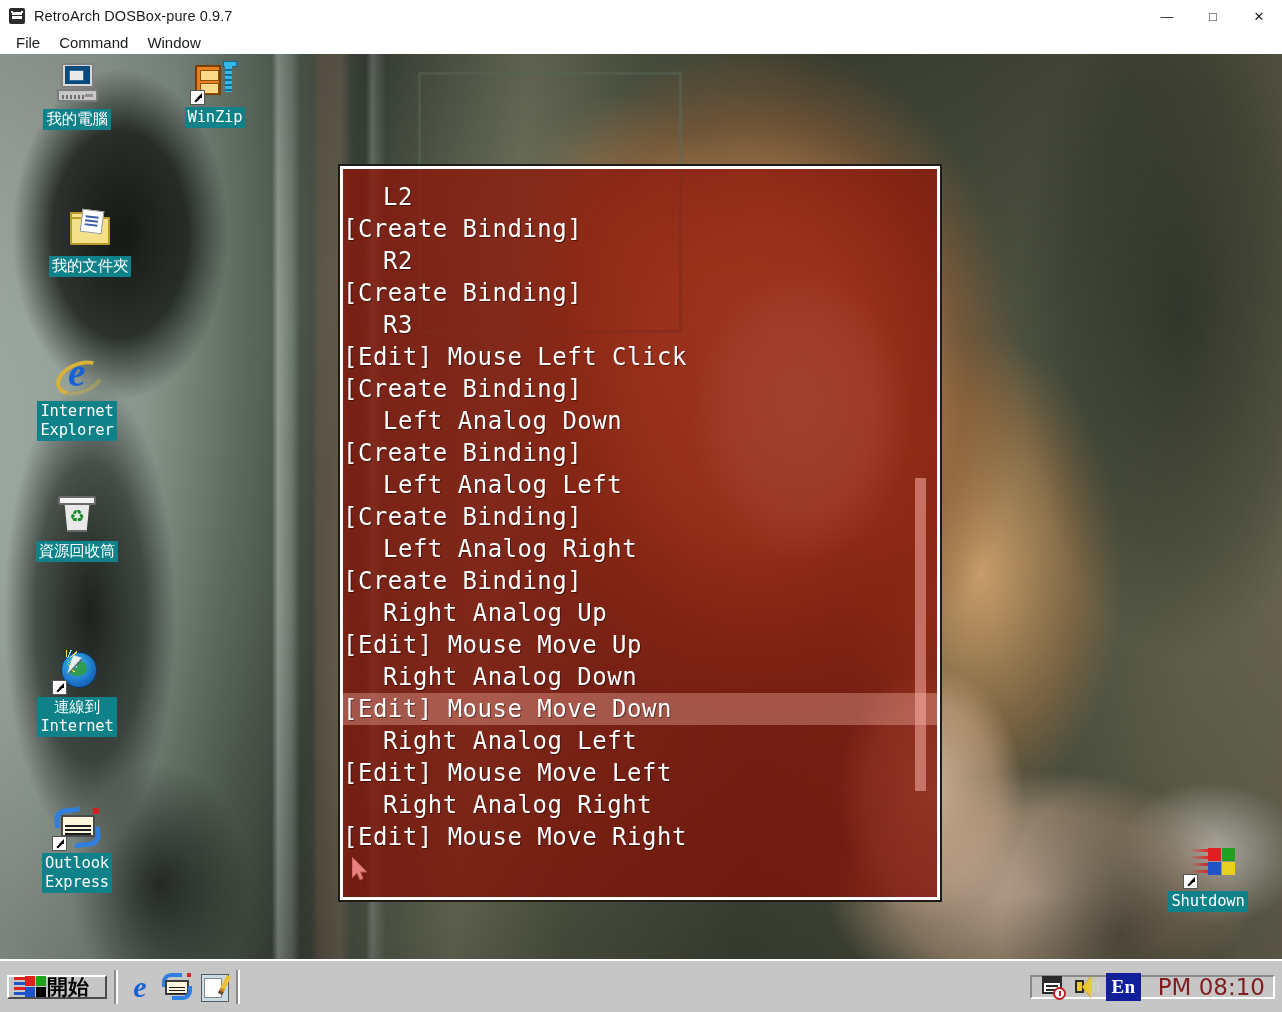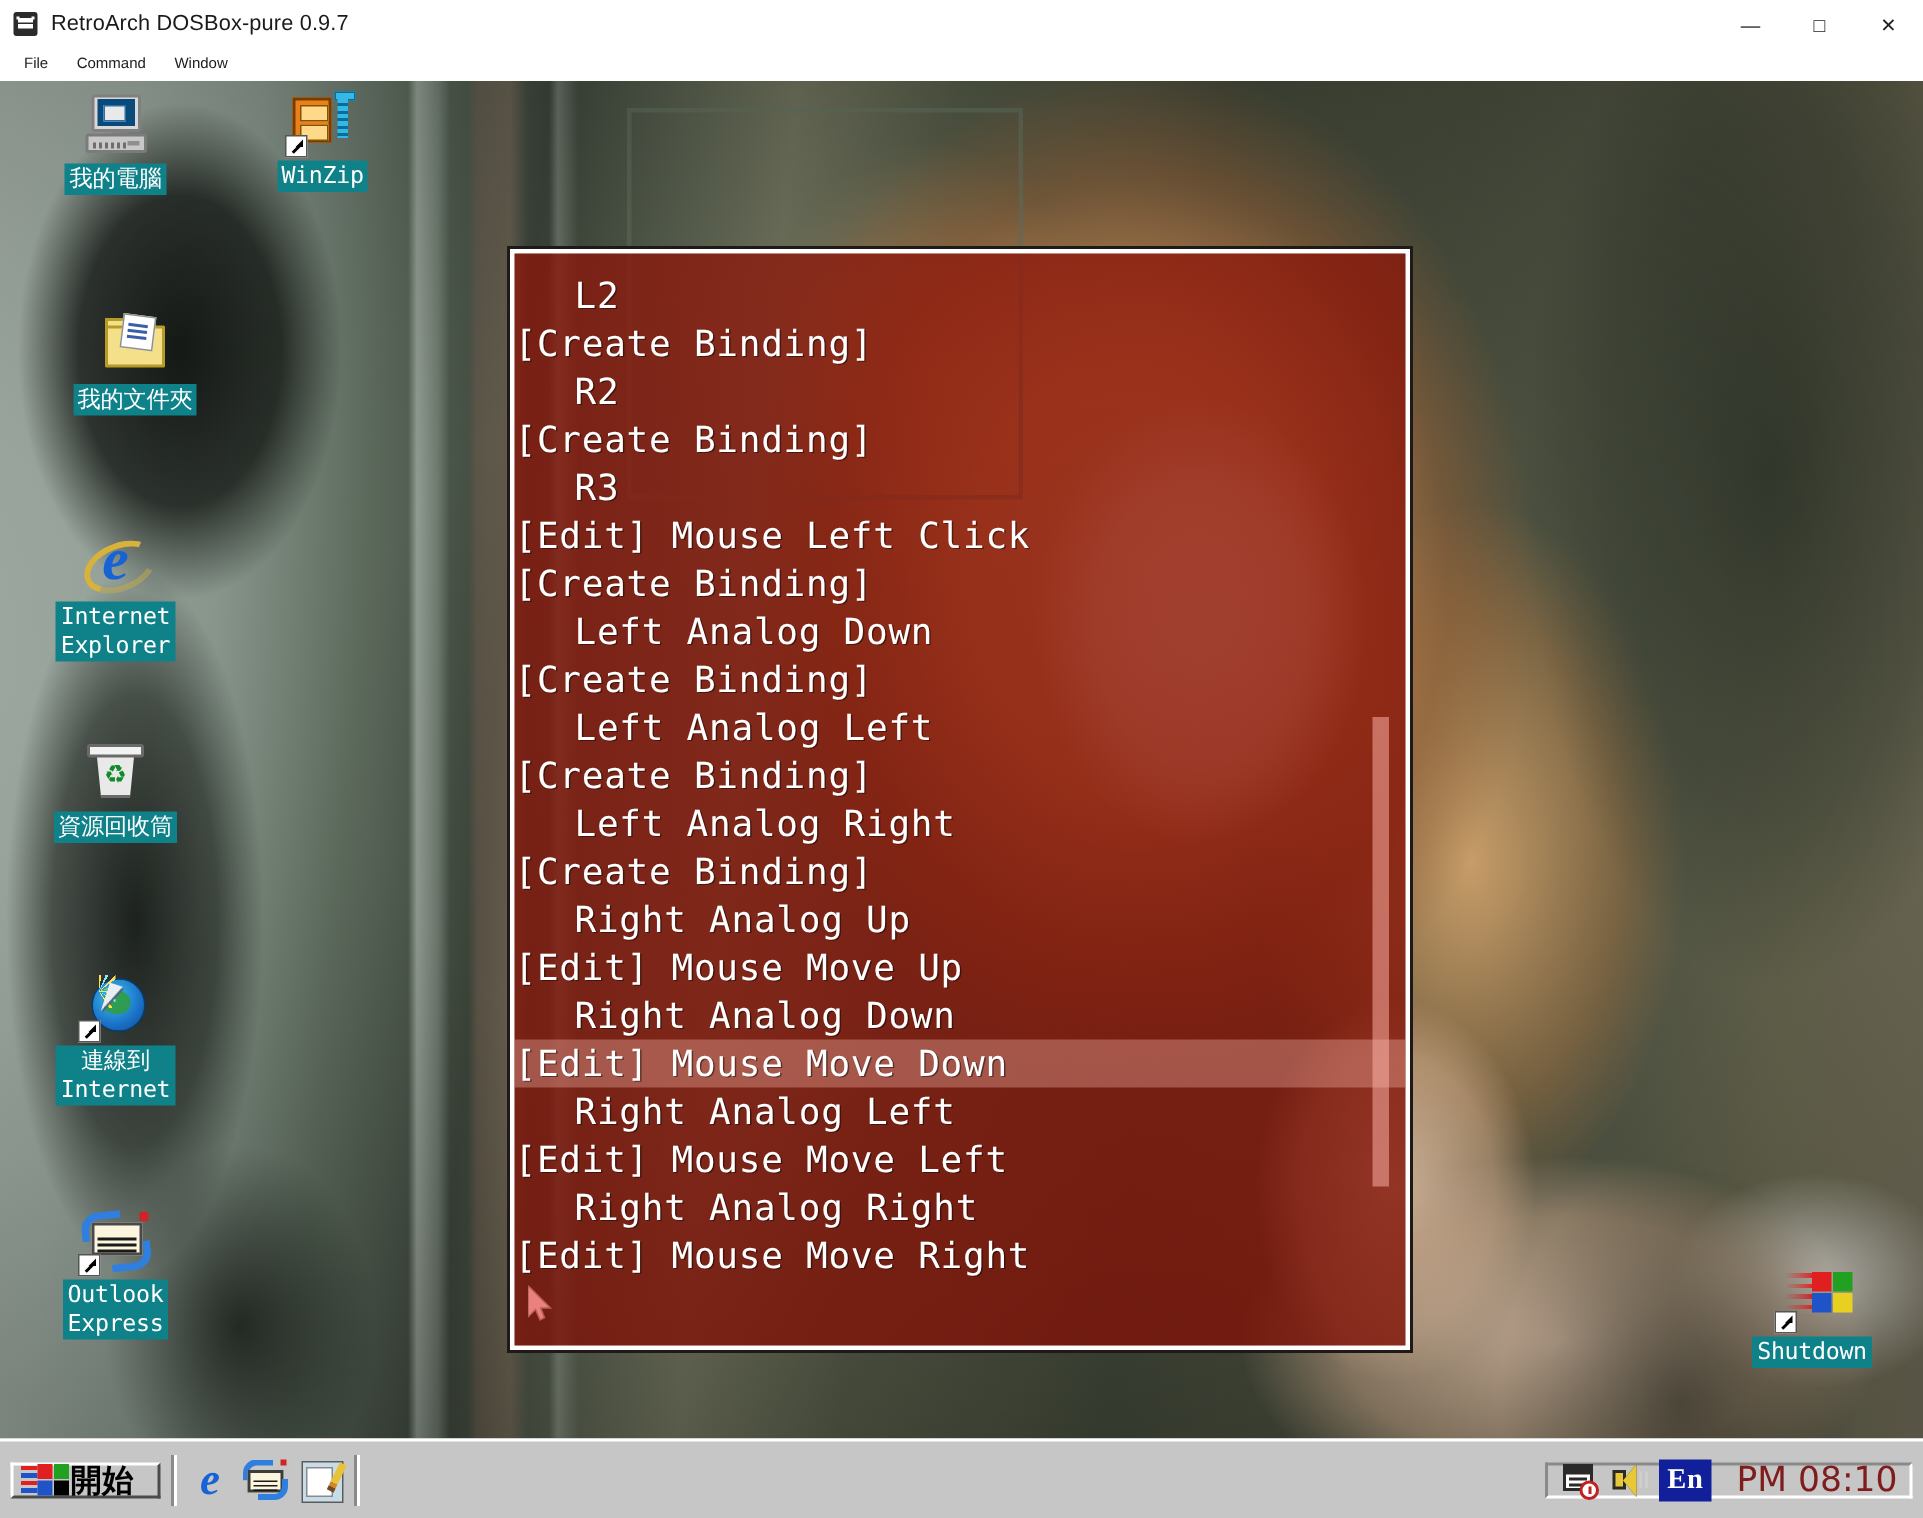--- a/index.html
+++ b/index.html
@@ -35,21 +35,21 @@
     width:46px;height:32px;display:flex;align-items:center;justify-content:center;
     font-size:13px;color:#222;line-height:1;
   }
 
   #menu-bar{
     position:absolute;left:0;top:32px;width:1282px;height:22px;background:#ffffff;
     display:flex;align-items:center;padding-left:8px;box-sizing:border-box;
     border-bottom:1px solid #ffffff;
   }
   #menu-bar .menu-item{
-    font-size:10px;color:#1b1b1b;padding:2px 11px 3px 8px;cursor:default;
+    font-size:15px;color:#1b1b1b;padding:2px 11px 3px 8px;cursor:default;
   }
 
   
   #emu-canvas{
     position:absolute;left:0;top:54px;width:1282px;height:905px;overflow:hidden;
     background:#4a5448;
   }
 
   
   #wallpaper{position:absolute;inset:0;}

